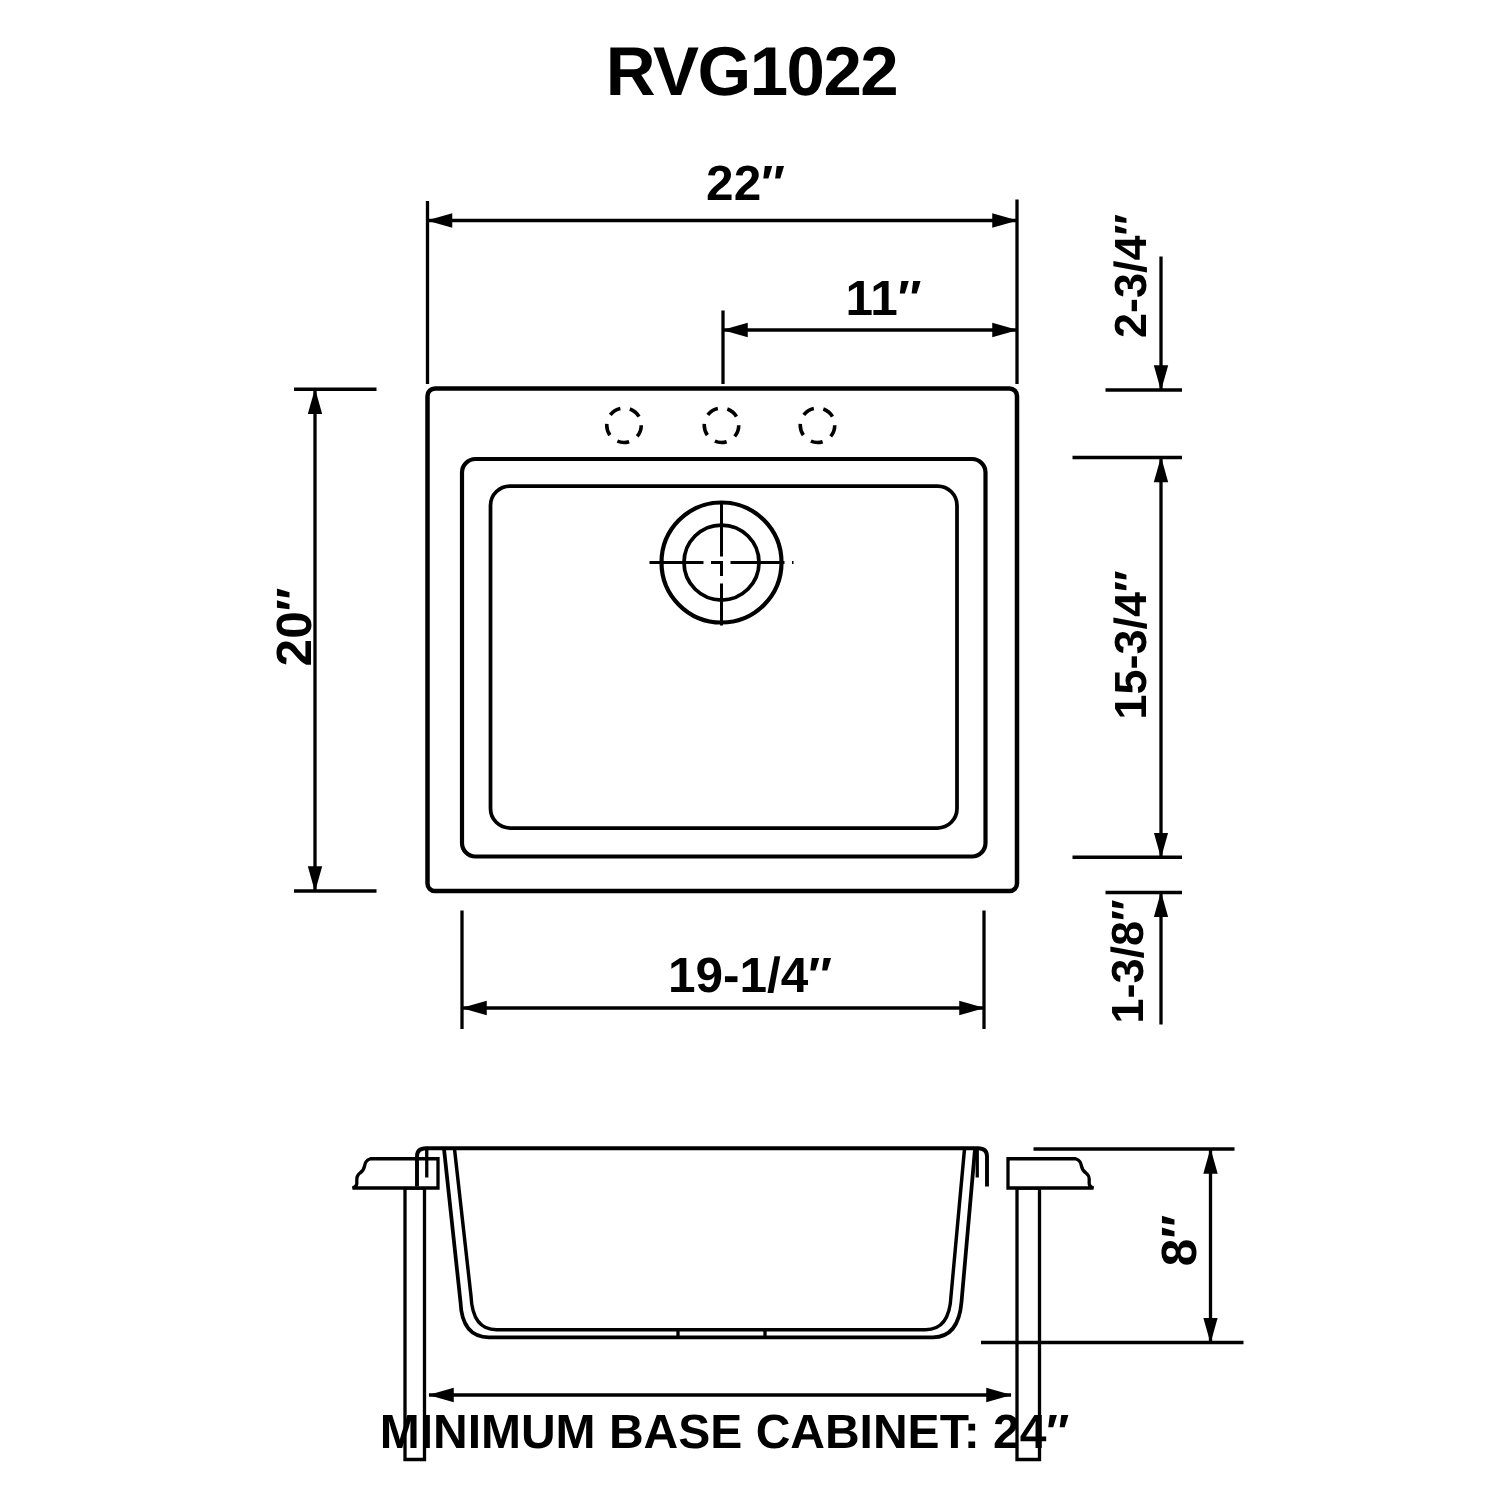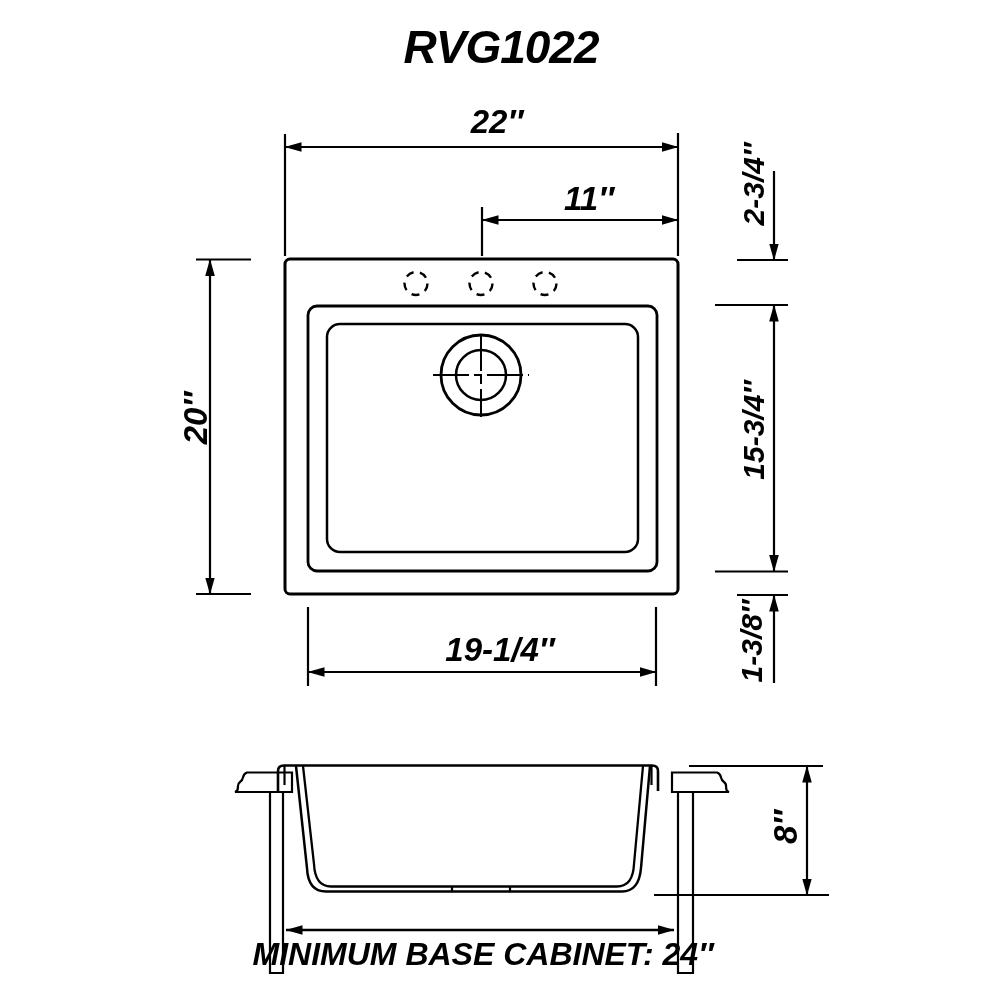--- a/index.html
+++ b/index.html
@@ -2,21 +2,20 @@
 <html><head>
 <meta charset="utf-8">
 <style>
   html, body { margin: 0; padding: 0; background: #ffffff; }
   .canvas {
     position: relative;
     width: 840px;
     height: 1000px;
     background: #d946ef;
     overflow: hidden;
-    font-style: italic;
   }
   svg text {
     fill: #000000;
     font-family: "Liberation Sans", "DejaVu Sans", sans-serif;
     text-anchor: middle;
   }
   .t-title  { font-size: 46px; font-weight: 700; letter-spacing: -1px; }
   .t-dim    { font-size: 33px; font-weight: 700; }
   .t-dim-v  { font-size: 30px; font-weight: 700; }
   .t-note   { font-size: 32px; font-weight: 700; }

